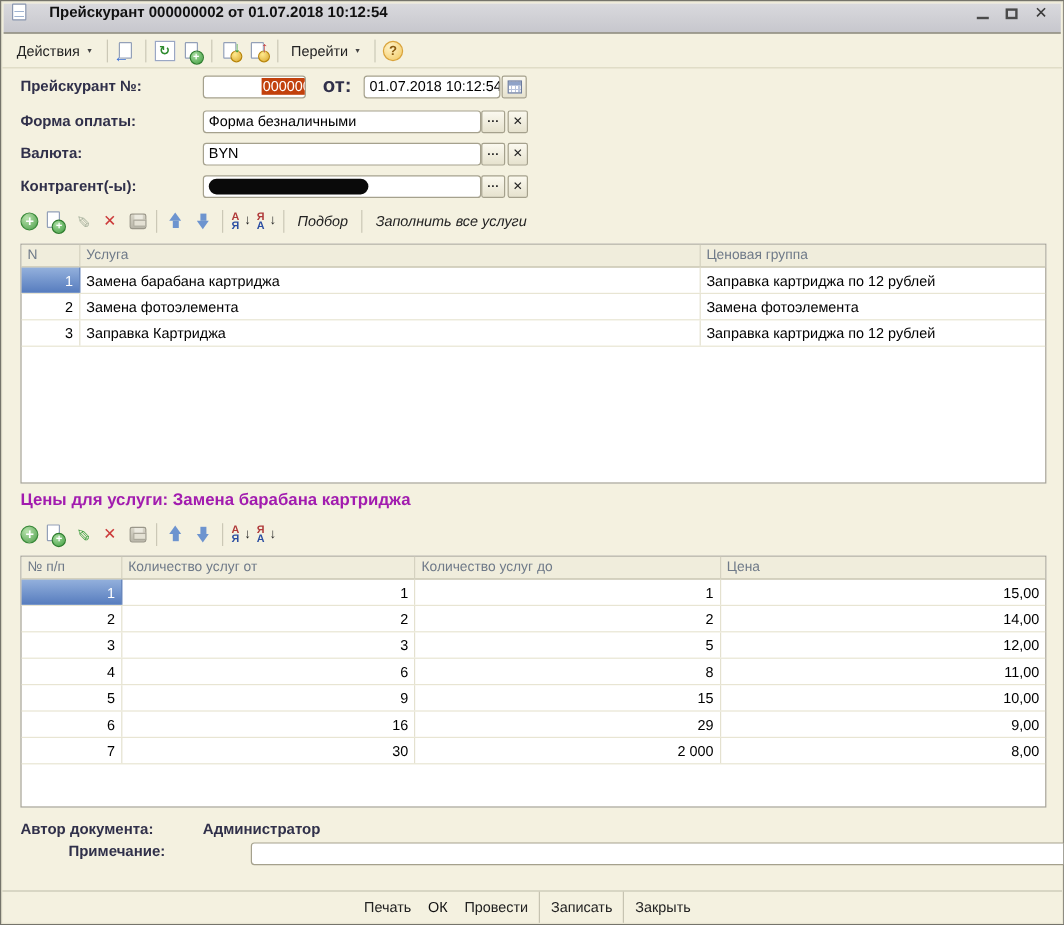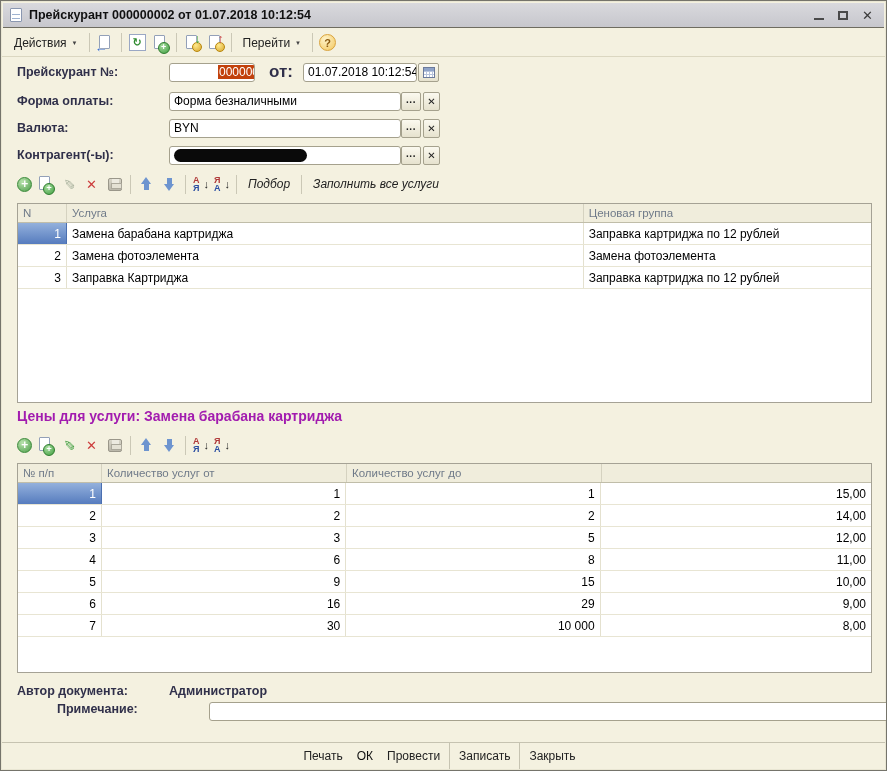--- a/index.html
+++ b/index.html
@@ -7,21 +7,21 @@
   .window{
     position:relative;width:887px;height:771px;
     background:#F4F1E0;border:1px solid #75746B;
     box-shadow:inset 0 0 0 1px #E9E6D3;
     font-family:"Liberation Sans","DejaVu Sans",sans-serif;font-size:12px;color:#000;
     overflow:hidden;
   }
   
   .titlebar{position:absolute;top:2px;left:2px;right:2px;height:25px;
     background:linear-gradient(#D9D9DD,#C7C7CD);border-bottom:1px solid #6E6C60;
-    display:flex;align-items:center;padding:0 7px;}
+    display:flex;align-items:flex-start;padding:0 7px;gap:12px;}
   .doc-ic{width:12px;height:14px;background:#fff;border:1px solid #8A97B0;border-radius:1px;
     background-image:repeating-linear-gradient(180deg,transparent 0 3px,#9FB3D1 3px 4px);
     background-size:8px 11px;background-position:1px 2px;background-repeat:no-repeat;margin-right:7px;}
   .wtitle{font-weight:bold;font-size:12.5px;color:#111;flex:1 1 auto;white-space:nowrap;}
   .wctl{display:flex;align-items:center;gap:14px;margin-right:4px;}
   .wmin i{display:block;width:10px;height:2px;background:#4A4A4A;margin-top:8px;}
   .wmax i{display:block;width:10px;height:9px;border:2px solid #4A4A4A;}
   .wclose::before{content:"✕";font-size:13px;font-weight:bold;color:#3A3A3A;}
   .wbtn{cursor:pointer;display:flex;align-items:center;}
   
@@ -283,20 +283,21 @@
         <b class="s2"></b>
         <b class="sa"></b>
       </span>
   </div>
 
   <div class="grid" style="top:462px;height:210px;">
     <div class="ghead">
       <div class="gh p-n">№ п/п</div>
       <div class="gh p-from">Количество услуг от</div>
       <div class="gh p-to">Количество услуг до</div>
+      <div class="gh p-price">Цена</div>
     </div>
     <div class="gr">
       <div class="gc num sel p-n">1</div>
       <div class="gc num p-from">1</div>
       <div class="gc num p-to">1</div>
       <div class="gc num p-price">15,00</div>
     </div>
     <div class="gr">
       <div class="gc num p-n">2</div>
       <div class="gc num p-from">2</div>
@@ -323,21 +324,21 @@
     </div>
     <div class="gr">
       <div class="gc num p-n">6</div>
       <div class="gc num p-from">16</div>
       <div class="gc num p-to">29</div>
       <div class="gc num p-price">9,00</div>
     </div>
     <div class="gr">
       <div class="gc num p-n">7</div>
       <div class="gc num p-from">30</div>
-      <div class="gc num p-to">10 000</div>
+      <div class="gc num p-to">2 000</div>
       <div class="gc num p-price">8,00</div>
     </div>
   </div>
 
   <div class="authorrow">
     <span class="flabel">Автор документа:</span>
     <span class="authorval">Администратор</span>
   </div>
   <div class="noterow">
     <span class="flabel">Примечание:</span>

